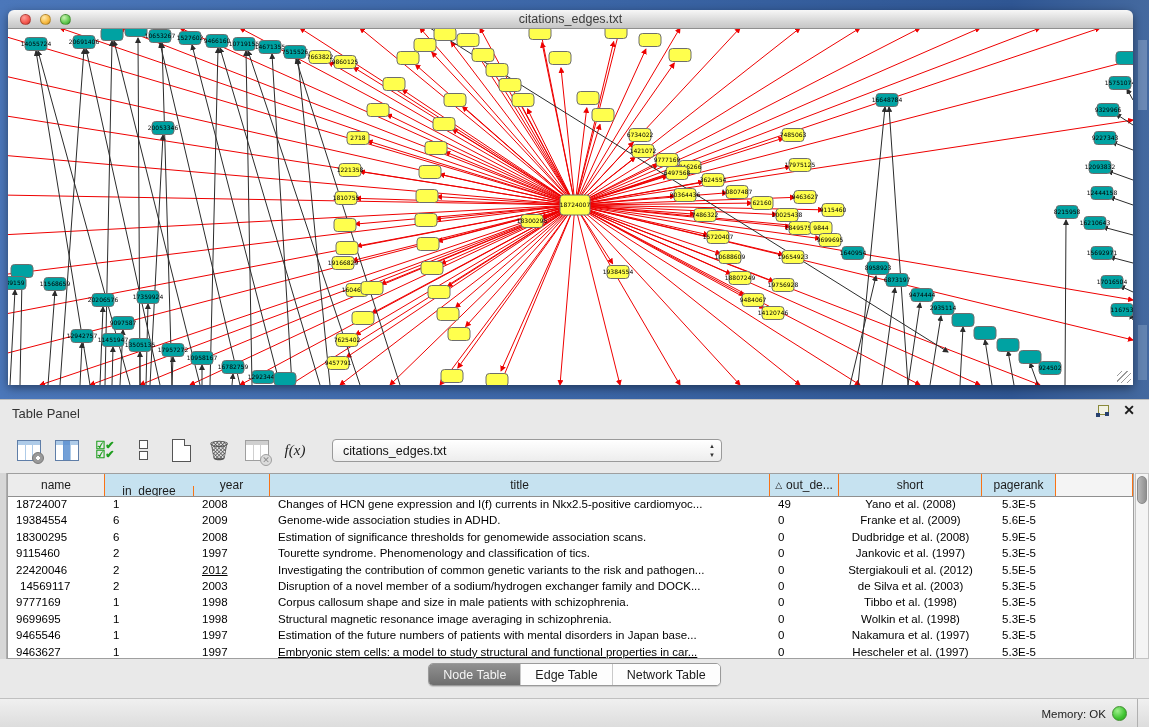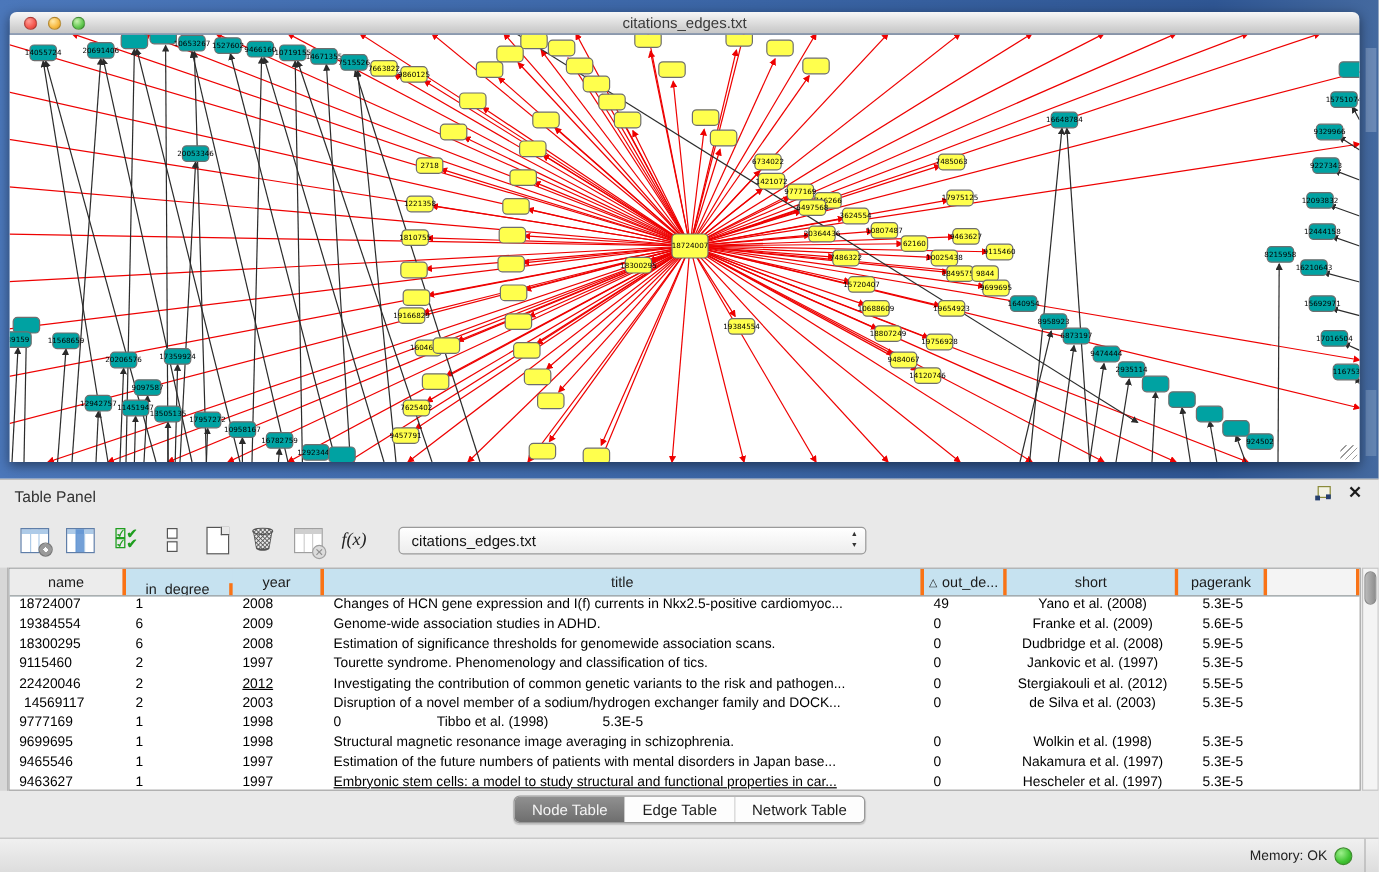--- a/index.html
+++ b/index.html
@@ -50,21 +50,21 @@
   .fx{font-family:"Liberation Serif",serif;font-style:italic;font-size:15px;color:#222;}
   .combo{position:relative;width:390px;height:23px;margin-left:16px;border:1px solid #9a9a9a;border-radius:4px;
     background:linear-gradient(#ffffff,#ededed);box-shadow:0 1px 0 rgba(255,255,255,.7) inset;
     font-size:12.5px;line-height:22px;padding-left:10px;box-sizing:border-box;color:#111;}
   .combo .stepper{position:absolute;right:6px;top:2px;display:flex;flex-direction:column;font-size:6px;color:#333;line-height:9px;}
   
   .grid-zone{position:relative;height:188px;}
   .left-strip{position:absolute;left:0;top:0;width:6px;bottom:2px;background:#d7d7d7;border-right:1px solid #adadad;}
   .grid{position:absolute;left:7px;top:0;right:15px;bottom:2px;background:#fff;border:1px solid #9f9f9f;overflow:hidden;}
   .hrow{display:flex;height:22px;border-bottom:1px solid #8f8f8f;background:#c6e2f0;}
-  .hcell{box-sizing:border-box;border-right:3px solid #f97316;font-size:12px;color:#1c1c1c;
+  .hcell{box-sizing:border-box;border-right:1px solid #f97316;font-size:12px;color:#1c1c1c;
     display:flex;align-items:center;justify-content:center;white-space:nowrap;overflow:hidden;background:#c6e2f0;}
   .hcell.gray{background:#ececec;}
   .hcell .tri{font-size:9px;margin-right:4px;}
   .drow{display:flex;height:16.4px;}
   .dcell{box-sizing:border-box;font-size:11.5px;color:#000;padding:1px 0 0 8px;white-space:nowrap;overflow:hidden;}
   .dcell.center{text-align:center;padding-left:0;}
   .vscroll{position:absolute;right:0;top:0;width:14px;bottom:2px;background:#f4f4f4;border:1px solid #c3c3c3;box-sizing:border-box;}
   .vthumb{position:absolute;left:1px;right:1px;top:2px;height:26px;border-radius:6px;
     background:linear-gradient(90deg,#b9b9b9,#8f8f8f);border:1px solid #8a8a8a;}
   
@@ -846,20 +846,21 @@
             <div class="dcell" style="width: 76px;">2003</div>
             <div class="dcell" style="width: 500px;">Disruption of a novel member of a sodium/hydrogen exchanger family and DOCK...</div>
             <div class="dcell" style="width: 69px;">0</div>
             <div class="dcell center" style="width: 143px;">de Silva et al. (2003)</div>
             <div class="dcell center" style="width: 74px;">5.3E-5</div>
           </div>
           <div class="drow">
             <div class="dcell" style="width: 97px;">9777169</div>
             <div class="dcell" style="width: 89px;">1</div>
             <div class="dcell" style="width: 76px;">1998</div>
+            <div class="dcell" style="width: 500px;">Corpus callosum shape and size in male patients with schizophrenia.</div>
             <div class="dcell" style="width: 69px;">0</div>
             <div class="dcell center" style="width: 143px;">Tibbo et al. (1998)</div>
             <div class="dcell center" style="width: 74px;">5.3E-5</div>
           </div>
           <div class="drow">
             <div class="dcell" style="width: 97px;">9699695</div>
             <div class="dcell" style="width: 89px;">1</div>
             <div class="dcell" style="width: 76px;">1998</div>
             <div class="dcell" style="width: 500px;">Structural magnetic resonance image averaging in schizophrenia.</div>
             <div class="dcell" style="width: 69px;">0</div>

